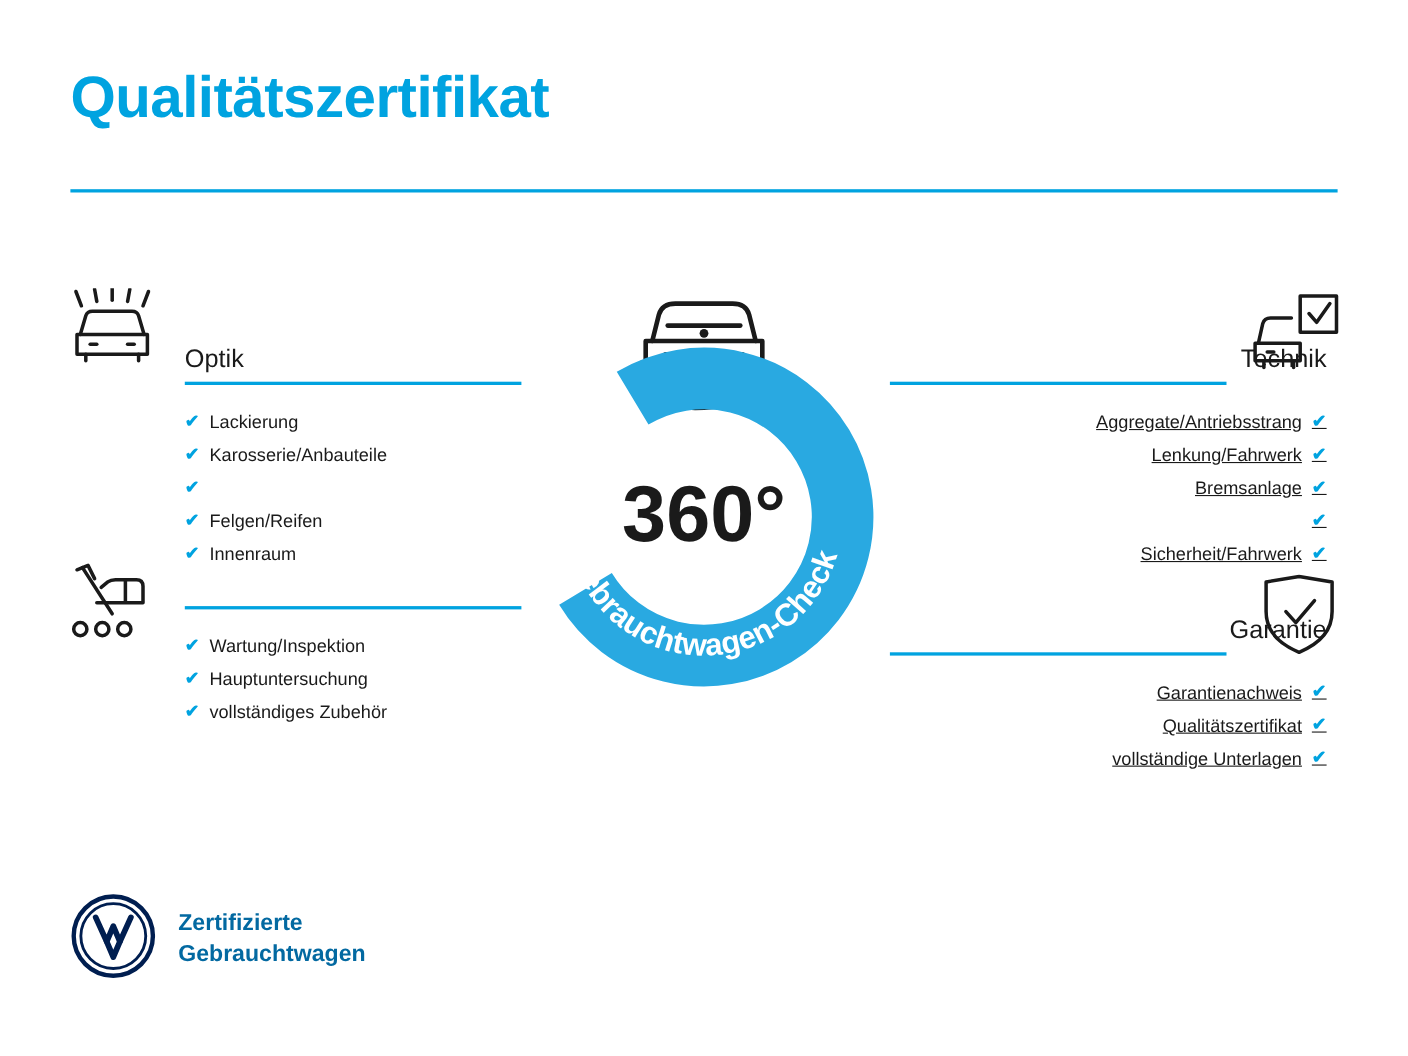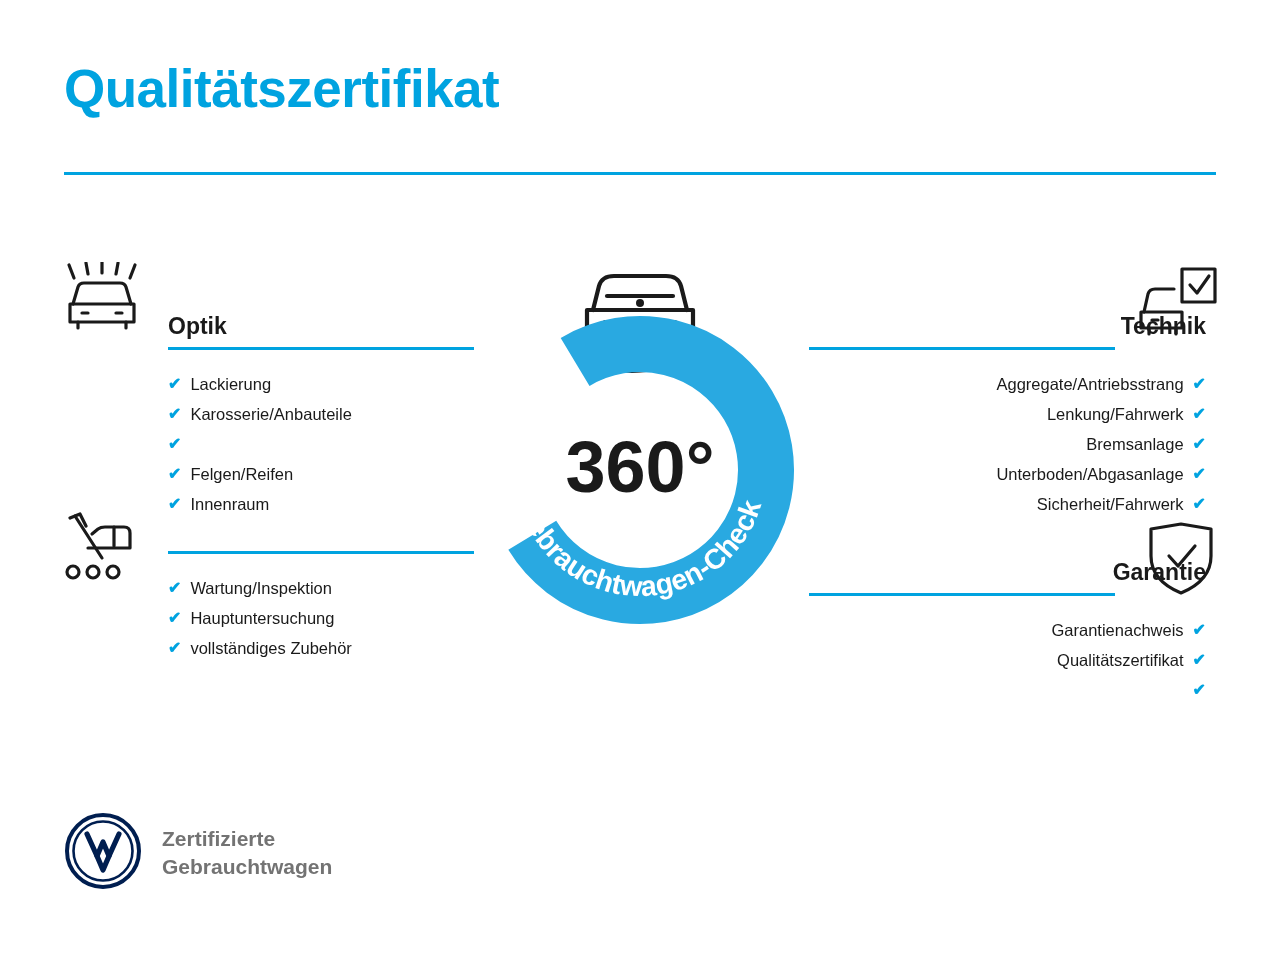--- a/index.html
+++ b/index.html
@@ -27,53 +27,53 @@
   .col-left  { left: 64px;  width: 410px; }
   .col-right { left: 800px; width: 415px; }
 
   .block { position: relative; }
 
   .block-head {
     display: flex; align-items: flex-end;
     height: 42px;
   }
   .block-head .htext {
-    font-size: 23px; font-weight: bold; color: #1a1a1a;
+    font-size: 23px; font-weight: normal; color: #1a1a1a;
     line-height: 1;
   }
   .block-rule { height: 3px; background: #00a3e0; margin-top: 9px; width: 306px; }
   .col-left .block-rule { margin-left: 104px; }
   .col-right .block-rule { margin-left: 9px; }
 
   .col-left .block-head { padding-left: 104px; }
   .col-right .block-head { justify-content: flex-end; padding-right: 9px; }
 
   .items { margin-top: 19px; }
   .item {
     display: flex; align-items: center; gap: 9px;
     font-size: 16.5px; color: #1a1a1a; line-height: 30px;
     white-space: nowrap;
   }
   .col-left .item { padding-left: 104px; }
-  .col-right .item { justify-content: flex-end; padding-right: 9px; }
+  .col-right .item { justify-content: flex-end; padding-right: 9px; text-decoration: underline; }
   .check { color: #00a3e0; font-weight: bold; font-size: 16px; }
 
   
   .side-icon { position: absolute; }
 
   
   .center-wrap {
     position: absolute; left: 455px; top: 248px;
     width: 370px; height: 400px;
   }
 
   
   .footer { position: absolute; left: 64px; top: 812px; display: flex; align-items: center; gap: 20px; }
   .vw-text {
-    font-size: 21px; font-weight: bold; color: #737373; line-height: 1.35;
+    font-size: 21px; font-weight: bold; color: #0369a1; line-height: 1.35;
     white-space: nowrap;
   }
 </style>
 </head>
 <body>
 
 <div id="page">
 
   <div class="page-title">Qualitätszertifikat</div>
   <div class="title-rule"></div>
@@ -173,21 +173,20 @@
         </div>
         <div class="item">
           <span>Lenkung/Fahrwerk</span>
           <span class="check">✔</span>
         </div>
         <div class="item">
           <span>Bremsanlage</span>
           <span class="check">✔</span>
         </div>
         <div class="item">
-          <span>Unterboden/Abgasanlage</span>
           <span class="check">✔</span>
         </div>
         <div class="item">
           <span>Sicherheit/Fahrwerk</span>
           <span class="check">✔</span>
         </div>
       </div>
     </div>
   </div>
 
@@ -214,20 +213,21 @@
       <div class="items">
         <div class="item">
           <span>Garantienachweis</span>
           <span class="check">✔</span>
         </div>
         <div class="item">
           <span>Qualitätszertifikat</span>
           <span class="check">✔</span>
         </div>
         <div class="item">
+          <span>vollständige Unterlagen</span>
           <span class="check">✔</span>
         </div>
       </div>
     </div>
   </div>
 
   <div class="side-icon" style="left:1146px; top:522px;">
     <svg width="70" height="74" viewBox="0 0 70 74">
       <g fill="none" stroke="#1a1a1a" stroke-width="3.2" stroke-linecap="round" stroke-linejoin="round">
         <path d="M5 7 L35 2 L65 7 L65 34 C65 52 52 64 35 71 C18 64 5 52 5 34 Z"></path>

